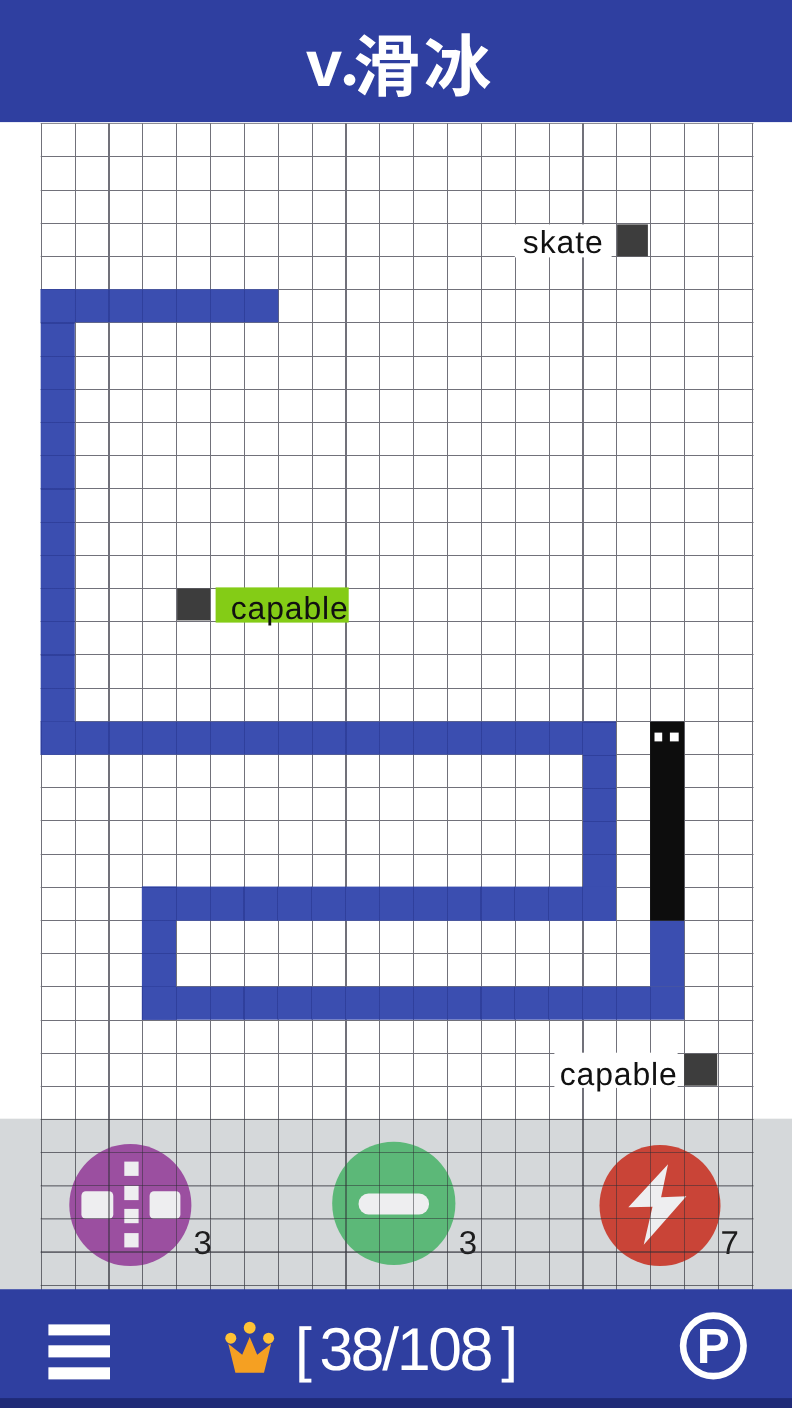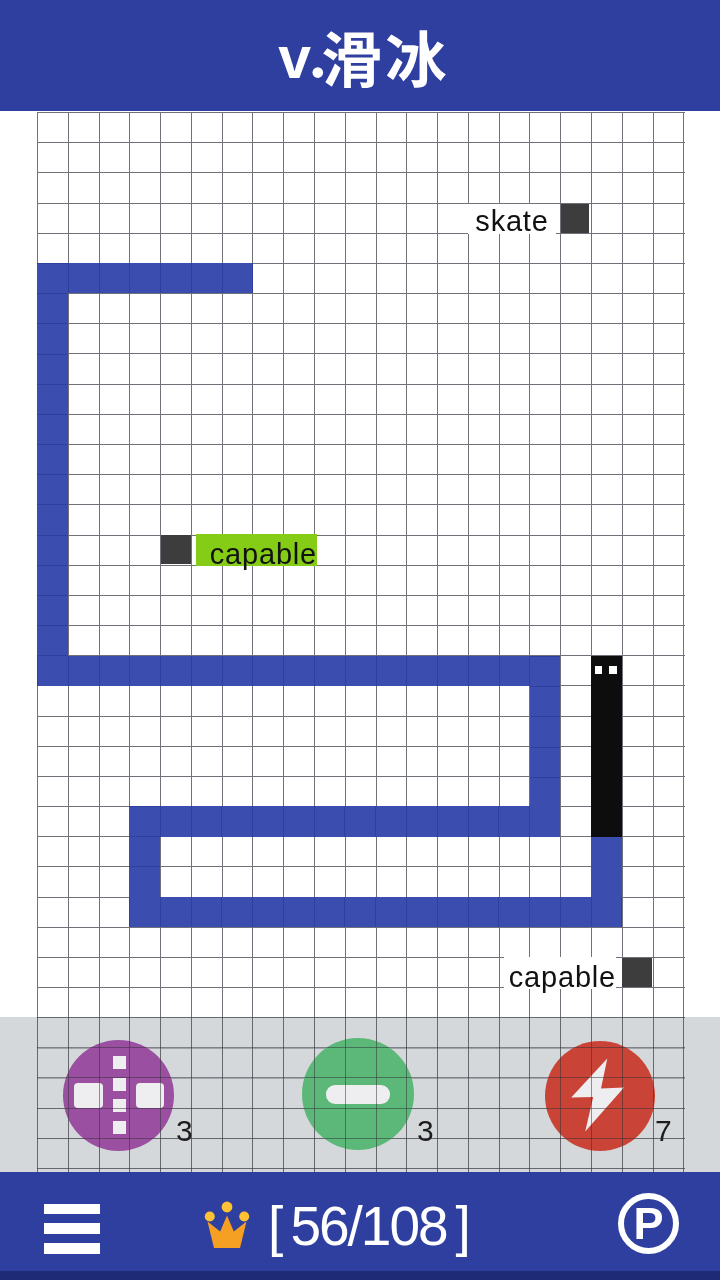--- a/index.html
+++ b/index.html
@@ -110,16 +110,16 @@
 <div class="abs" style="left:44px;top:1223.2px;width:56px;height:10.5px;background:#fff"></div>
 <div class="abs" style="left:44px;top:1243px;width:56px;height:10.5px;background:#fff"></div>
 
 <svg class="abs" style="left:203px;top:1200px" width="50" height="52" viewBox="0 0 50 52">
 <circle cx="6.8" cy="16.5" r="5" fill="#ffc235"></circle>
 <circle cx="24" cy="7" r="5.4" fill="#ffc235"></circle>
 <circle cx="41.2" cy="16.5" r="5" fill="#ffc235"></circle>
 <path d="M4.5 21.5 L11 48 L37 48 L43.5 21.5 L30.8 31.5 L24 15.5 L17.2 31.5 Z" fill="#f5a022"></path>
 </svg>
 
-<div class="abs" style="left:162px;top:1194px;width:413px;text-align:center;font-size:55px;color:#fff;white-space:nowrap;letter-spacing:-2px">[ 56/108 ]</div>
+<div class="abs" style="left:162px;top:1194px;width:413px;text-align:center;font-size:55px;color:#fff;white-space:nowrap;letter-spacing:-2px">[ 38/108 ]</div>
 
 <div class="abs" style="left:618px;top:1193px;width:49px;height:49px;border-radius:50%;border:6.5px solid #fff;
  color:#fff;font-size:45px;font-weight:bold;text-align:center;line-height:50px">P</div>
 
 </body></html>

